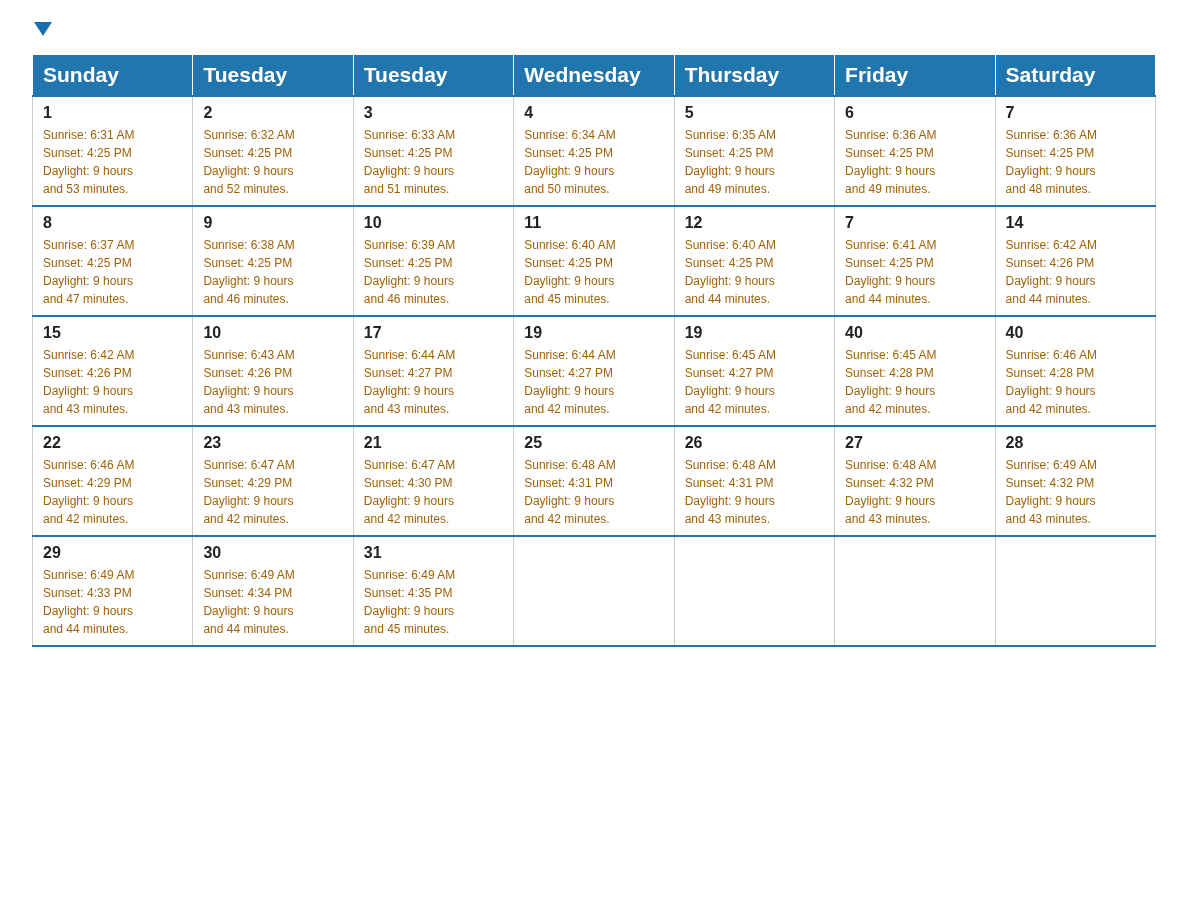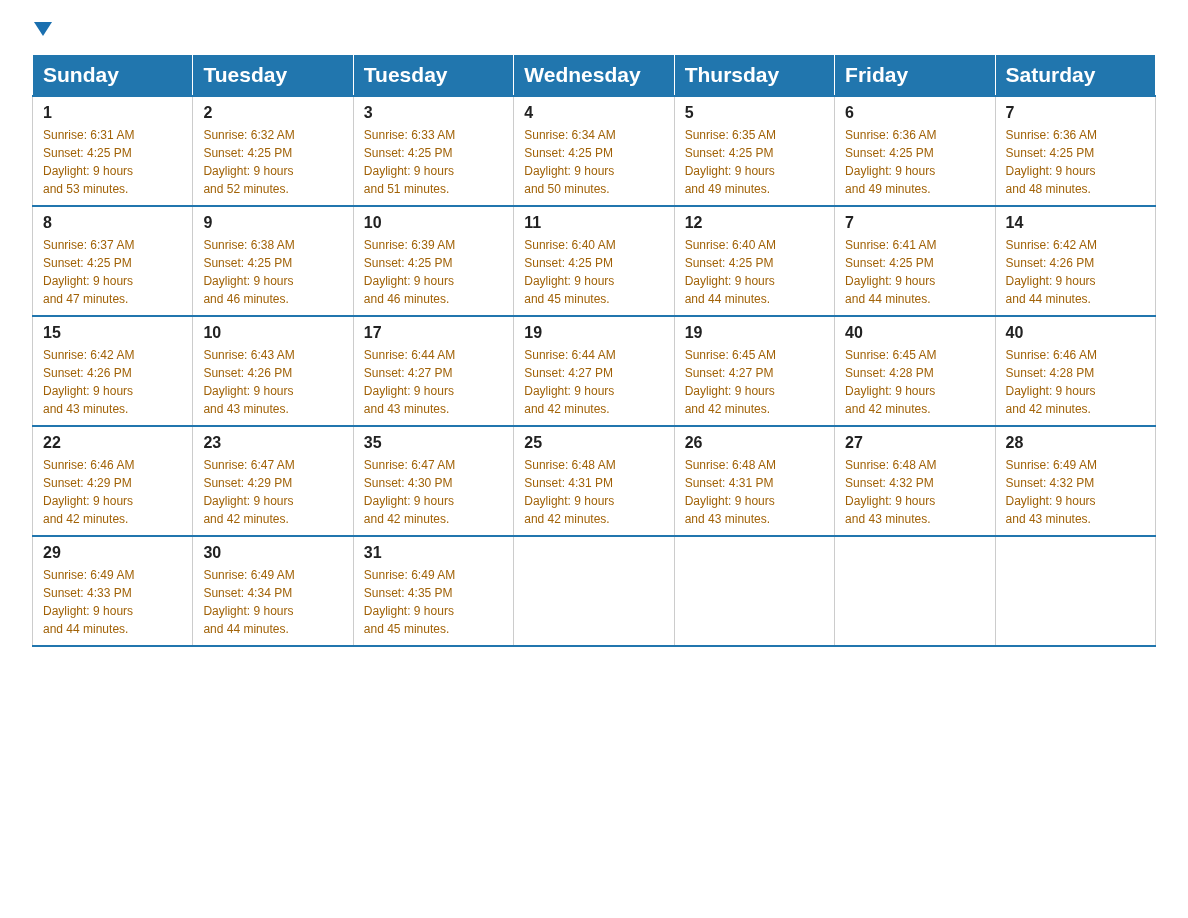--- a/index.html
+++ b/index.html
@@ -344,21 +344,21 @@
         <td>
           <div class="day-number">23</div>
         <div class="day-info">
           Sunrise: 6:47 AM<br>
           Sunset: 4:29 PM<br>
           Daylight: 9 hours<br>
           and 42 minutes.
         </div>
         </td>
         <td>
-          <div class="day-number">35</div>
+          <div class="day-number">21</div>
         <div class="day-info">
           Sunrise: 6:47 AM<br>
           Sunset: 4:30 PM<br>
           Daylight: 9 hours<br>
           and 42 minutes.
         </div>
         </td>
         <td>
           <div class="day-number">25</div>
         <div class="day-info">

